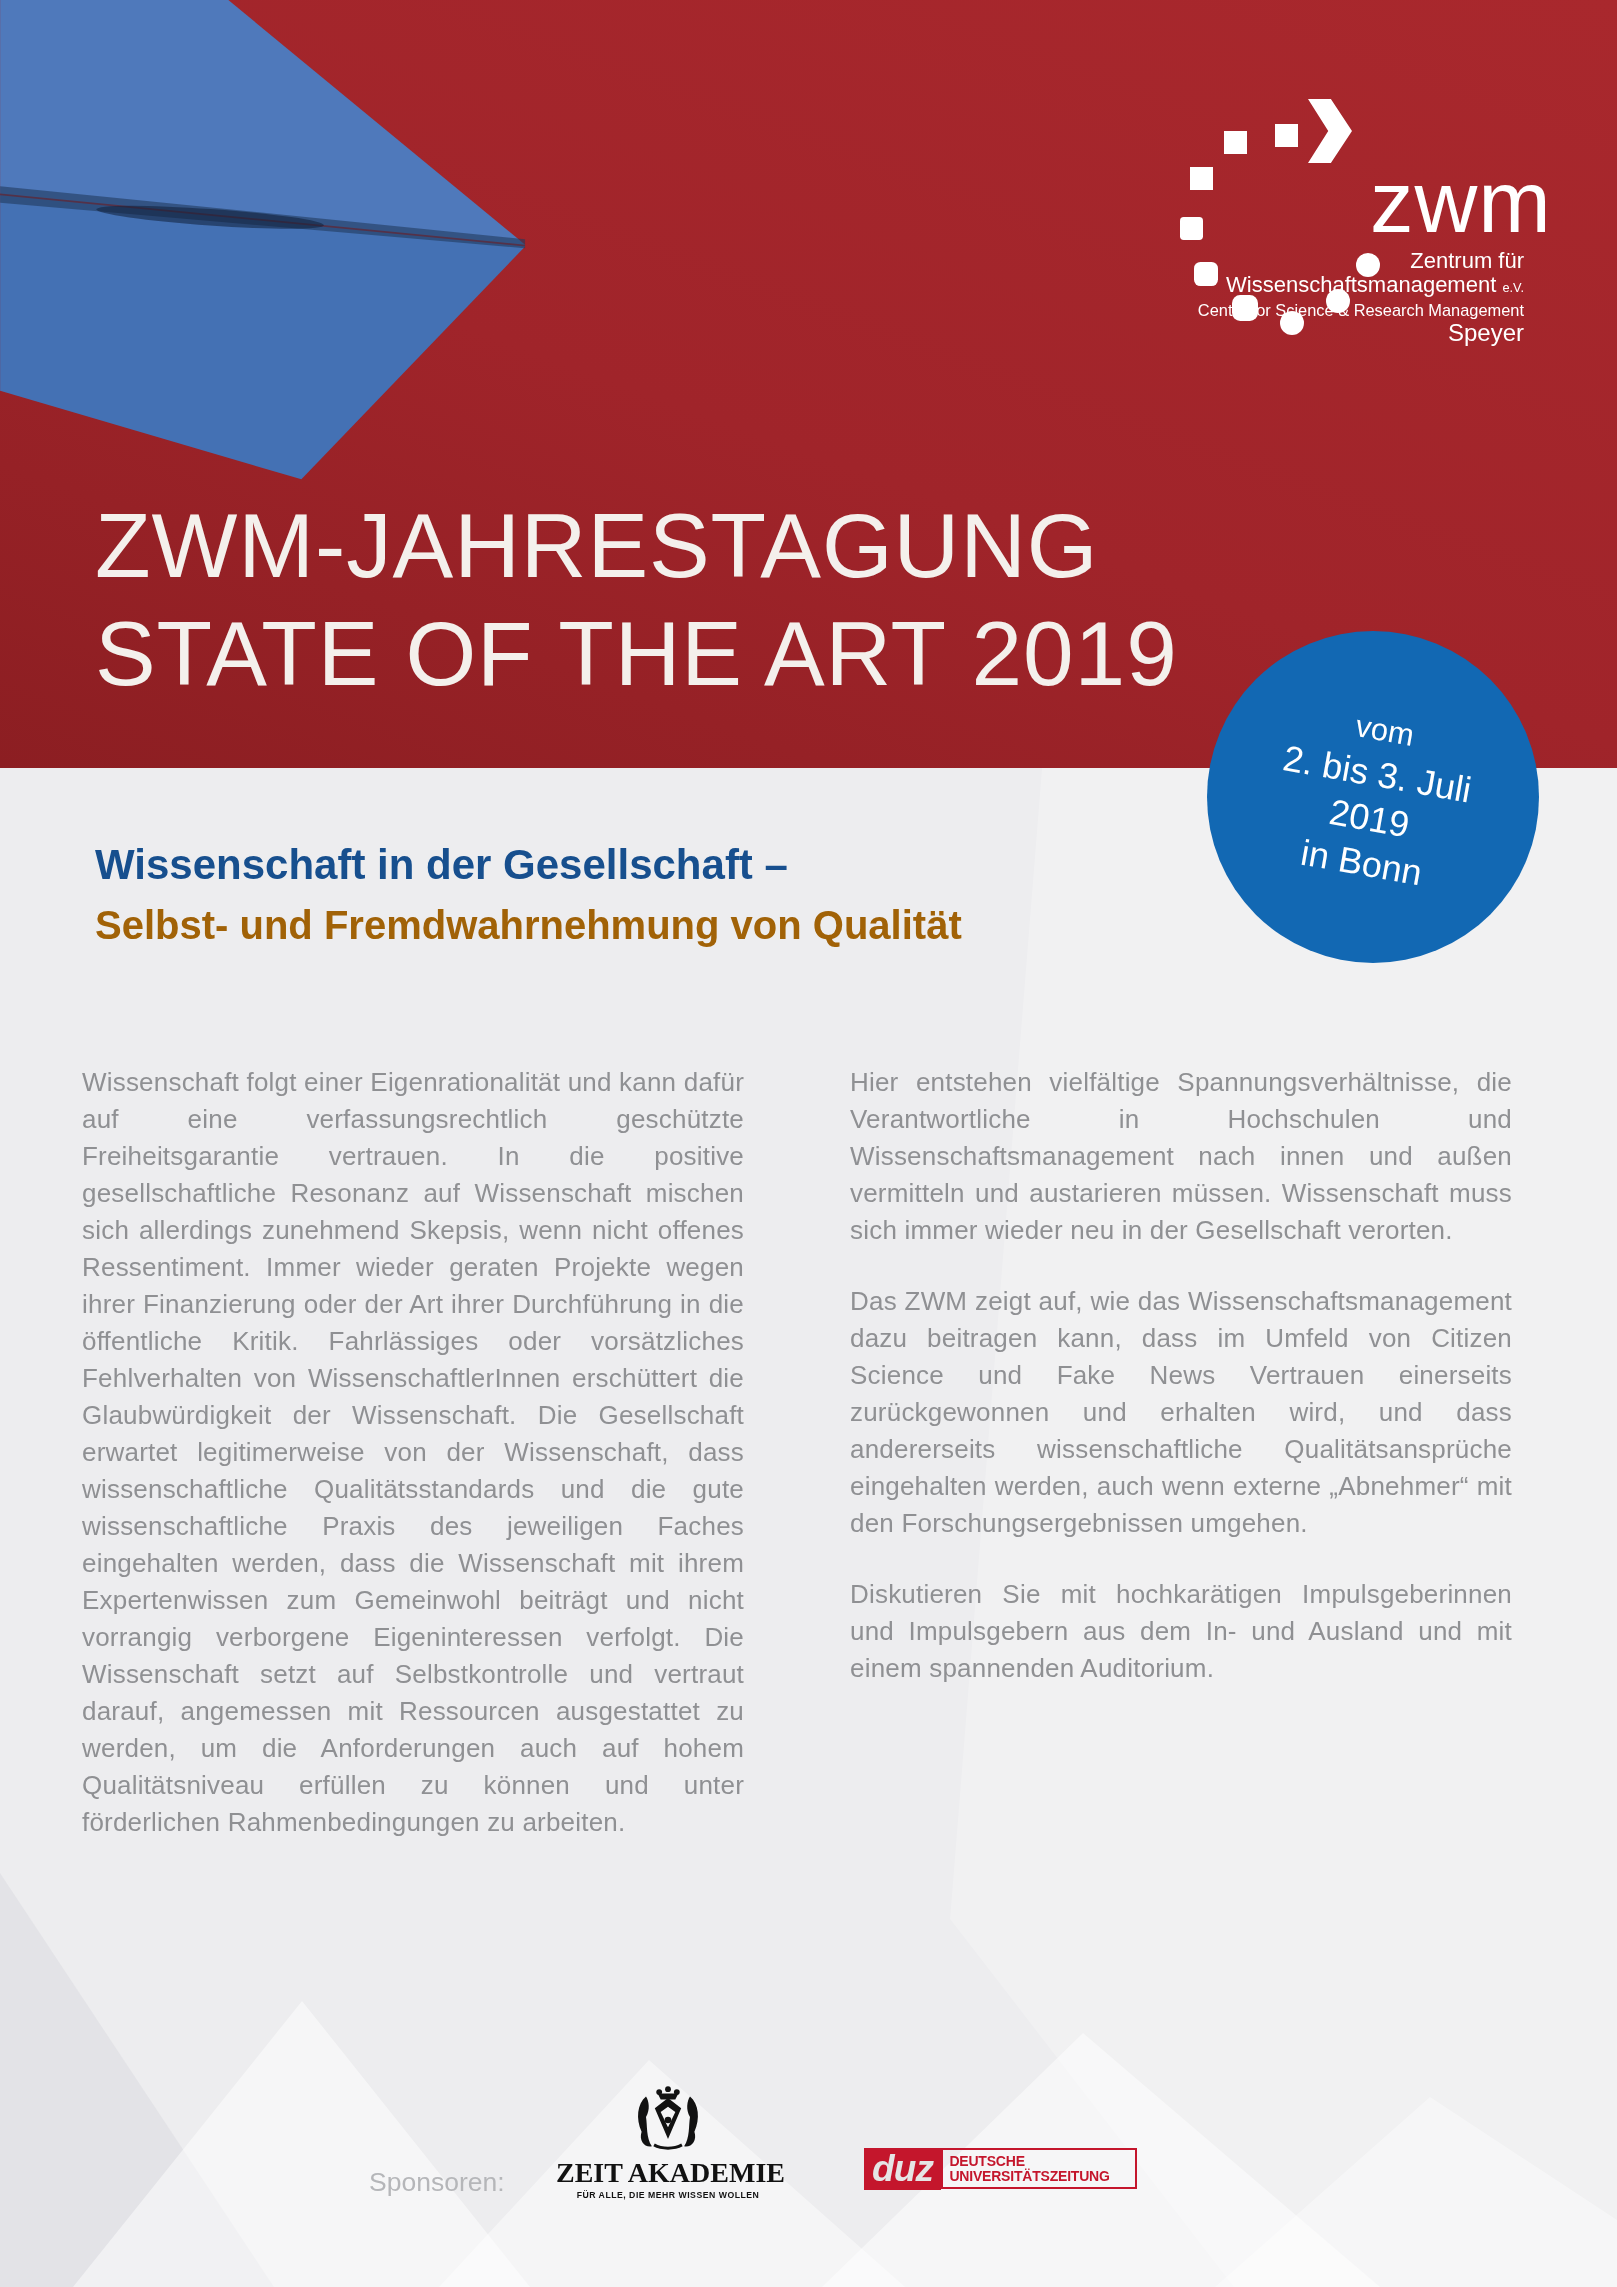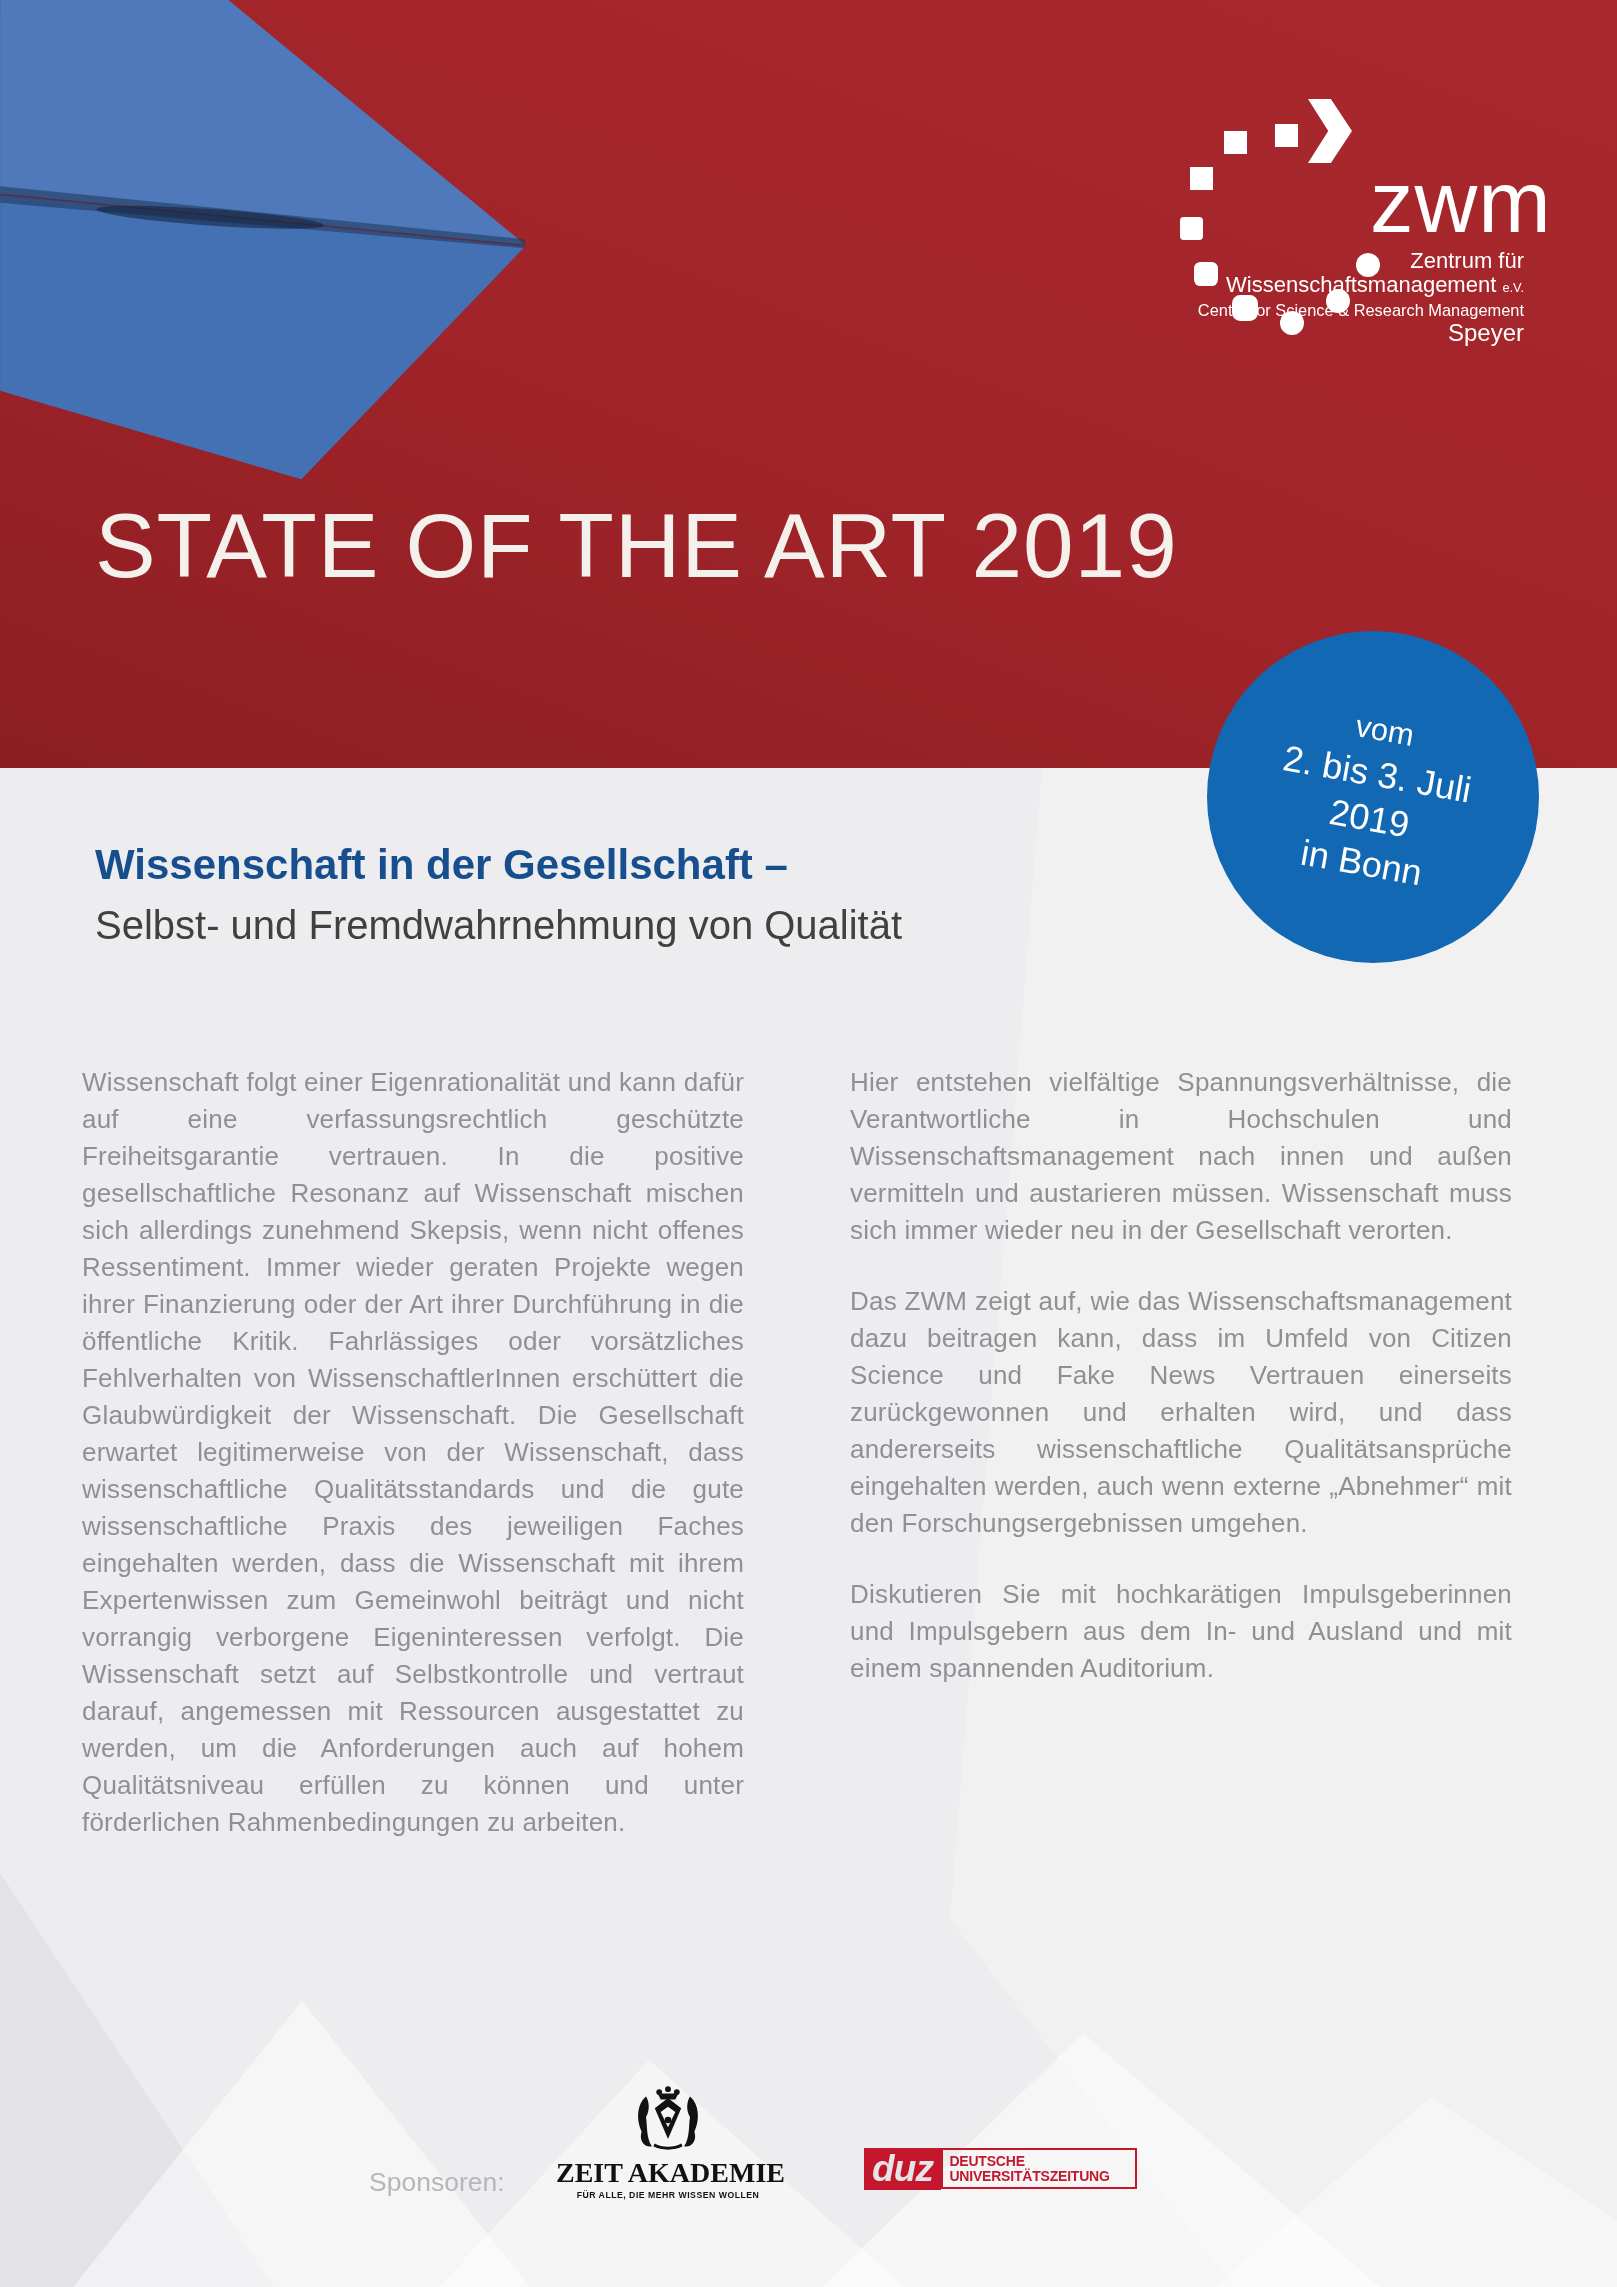--- a/index.html
+++ b/index.html
@@ -52,21 +52,21 @@
     position:absolute; left:1207px; top:631px; width:332px; height:332px;
     border-radius:50%; background:#1268b3;
     display:flex; align-items:center; justify-content:center;
   }
   .badge-inner{ transform:rotate(10deg); text-align:center; color:#fff; }
   .badge-l1{ font-size:31px; line-height:42px; font-weight:300;}
   .badge-l2,.badge-l3,.badge-l4{ font-size:36px; line-height:45px; font-weight:300; white-space:nowrap;}
   
   .heading{ position:absolute; left:95px; top:841px; }
   .heading .h-bold{ font-size:42px; line-height:48px; font-weight:700; color:#174f8e; margin-bottom:12.8px; white-space:nowrap;}
-  .heading .h-light{ font-size:40px; line-height:46px; font-weight:400; color:#404040; margin-bottom:25px; white-space:nowrap;}
+  .heading .h-light{ font-size:40px; line-height:46px; font-weight:700; color:#a16207; margin-bottom:25px; white-space:nowrap;}
   
   .columns{ position:absolute; left:82px; top:1064px; width:1431px; display:flex; gap:106px;}
   .col{ width:662px; }
   .col p{
     margin:0 0 34px 0; font-size:26px; line-height:37px; font-weight:300;
     color:#8f9093; text-align:justify; letter-spacing:0.2px;
   }
   
   .register{ position:absolute; left:95px; top:1842px; }
   .reg-label{ font-size:30px; line-height:37px; font-weight:700; color:#1565a3; }
@@ -132,20 +132,21 @@
     <div class="zwm-word">zwm</div>
     <div class="logo-text">
       <div class="logo-sub1">Zentrum für</div>
       <div class="logo-sub2"><span>Wissenschaftsmanagement</span> <span class="ev">e.V.</span></div>
       <div class="logo-sub3">Center for Science &amp; Research Management</div>
       <div class="logo-sub4">Speyer</div>
     </div>
   </div>
 
   <div class="title">
+    <div>ZWM-JAHRESTAGUNG</div>
     <div>STATE OF THE ART 2019</div>
   </div>
 
   <div class="badge">
     <div class="badge-inner">
       <div class="badge-l1">vom</div>
       <div class="badge-l2">2. bis 3. Juli</div>
       <div class="badge-l3">2019</div>
       <div class="badge-l4">in Bonn</div>
     </div>

